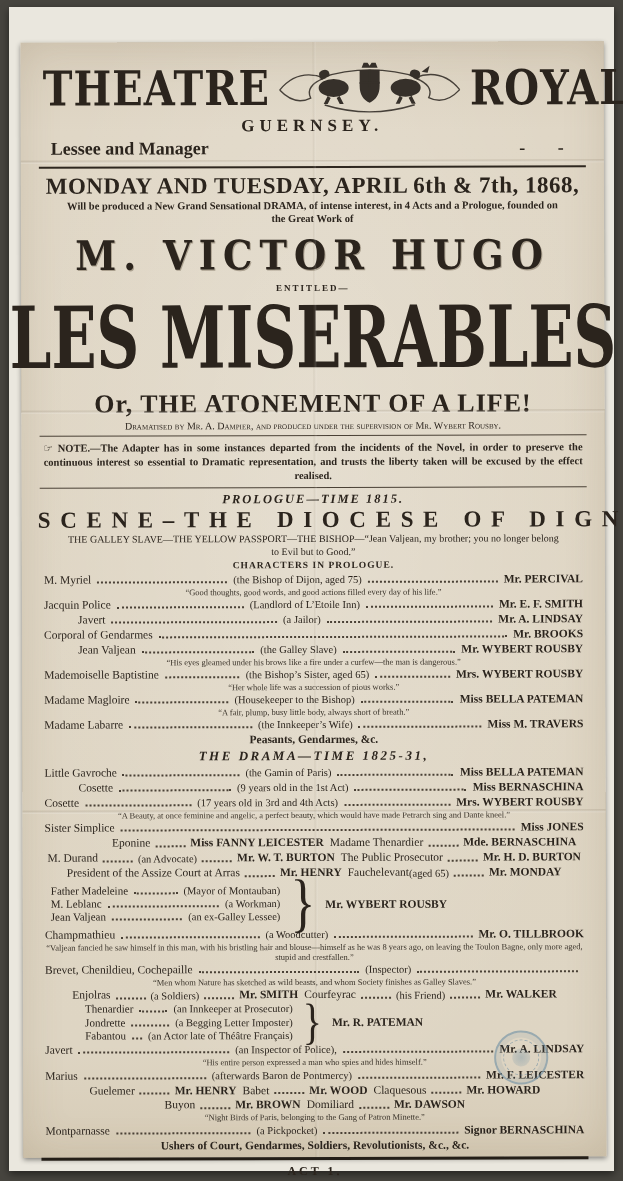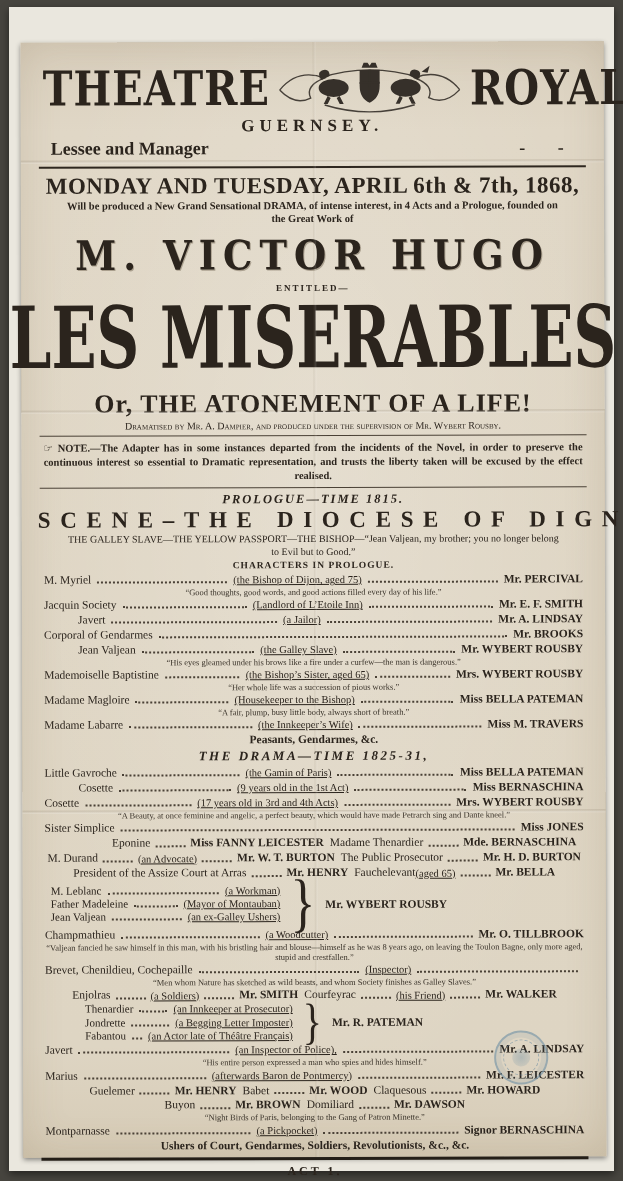--- a/index.html
+++ b/index.html
@@ -43,21 +43,21 @@
   .hand{font-family:"DejaVu Sans",sans-serif;font-weight:normal;}
 
   .prologue-h{font-size:12.5px;font-weight:bold;font-style:italic;letter-spacing:2px;margin-top:2px;}
   .scene-h{font-size:23px;font-weight:bold;letter-spacing:.42em;white-space:nowrap;}
   .scene-detail{font-size:10px;line-height:1.25;padding:0 30px;}
   .chars-h{font-size:9.5px;font-weight:bold;letter-spacing:1px;margin:2px 0;}
 
   .cast{padding:0 6px;}
   .cast-row{display:flex;align-items:baseline;font-size:11.5px;line-height:1.3;}
   .cr-name{white-space:nowrap;}
-  .cr-role{white-space:nowrap;font-size:10.5px;text-decoration:underline;}
+  .cr-role{white-space:nowrap;font-size:10.5px;}
   .cr-actor{white-space:nowrap;font-weight:bold;}
   .lead{flex:1;border-bottom:2px dotted #4a4136;margin:0 6px 3px;min-width:10px;}
   .mlead{width:30px;border-bottom:2px dotted #4a4136;margin:0 5px 3px;display:inline-block;}
   .quote{font-size:8.5px;text-align:center;line-height:1.2;color:#3a332a;}
   .ind1{padding-left:34px;}
   .ind2{padding-left:60px;}
   .cols{display:flex;justify-content:center;gap:6px;font-size:11.5px;line-height:1.3;}
   .cell{display:flex;align-items:flex-end;}
   .extras{font-size:11.5px;font-weight:bold;margin:1px 0;}
   .drama-h{font-size:13px;font-weight:bold;font-style:italic;letter-spacing:2.5px;margin:3px 0 1px;}
@@ -144,21 +144,21 @@
     <div class="cast">
       <div class="cast-row">
         <span class="cr-name">M. Myriel</span>
           <span class="lead"></span>
         <span class="cr-role">(the Bishop of Dijon, aged 75)</span>
           <span class="lead"></span>
         <span class="cr-actor">Mr. PERCIVAL</span>
       </div>
       <div class="quote">“Good thoughts, good words, and good actions filled every day of his life.”</div>
       <div class="cast-row">
-        <span class="cr-name">Jacquin Society</span>
+        <span class="cr-name">Jacquin Police</span>
           <span class="lead"></span>
         <span class="cr-role">(Landlord of L’Etoile Inn)</span>
           <span class="lead"></span>
         <span class="cr-actor">Mr. E. F. SMITH</span>
       </div>
       <div class="cast-row ind1">
         <span class="cr-name">Javert</span>
           <span class="lead"></span>
         <span class="cr-role">(a Jailor)</span>
           <span class="lead"></span>
@@ -261,39 +261,39 @@
       <div class="cols">
         <span class="cell">
             <span class="cr-name">President of the Assize Court at Arras</span>
             <span class="mlead"></span>
             <span class="cr-actor">Mr. HENRY</span>
           </span>
         <span class="cell">
             <span class="cr-name">Fauchelevant</span>
             <span class="cr-role">(aged 65)</span>
             <span class="mlead"></span>
-            <span class="cr-actor">Mr. BELLA</span>
+            <span class="cr-actor">Mr. MONDAY</span>
           </span>
       </div>
       <div class="group-row">
         <div class="group-lines">
           <div class="gl">
+              <span>Father Madeleine</span>
+              <span class="lead"></span>
+              <span class="cr-role">(Mayor of Montauban)</span>
+            </div>
+          <div class="gl">
               <span>M. Leblanc</span>
               <span class="lead"></span>
               <span class="cr-role">(a Workman)</span>
-            </div>
-          <div class="gl">
-              <span>Father Madeleine</span>
-              <span class="lead"></span>
-              <span class="cr-role">(Mayor of Montauban)</span>
             </div>
           <div class="gl">
               <span>Jean Valjean</span>
               <span class="lead"></span>
-              <span class="cr-role">(an ex-Galley Ushers)</span>
+              <span class="cr-role">(an ex-Galley Lessee)</span>
             </div>
         </div>
         <div class="brace">}</div>
         <div class="group-actor">Mr. WYBERT ROUSBY</div>
       </div>
       <div class="cast-row">
         <span class="cr-name">Champmathieu</span>
           <span class="lead"></span>
         <span class="cr-role">(a Woodcutter)</span>
           <span class="lead"></span>

